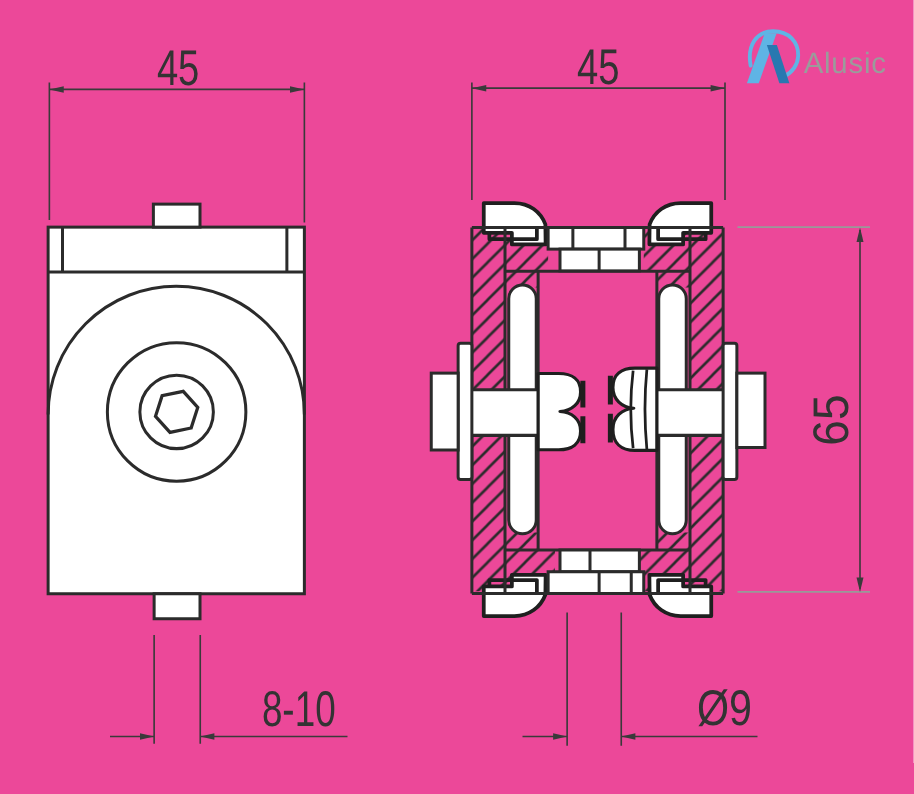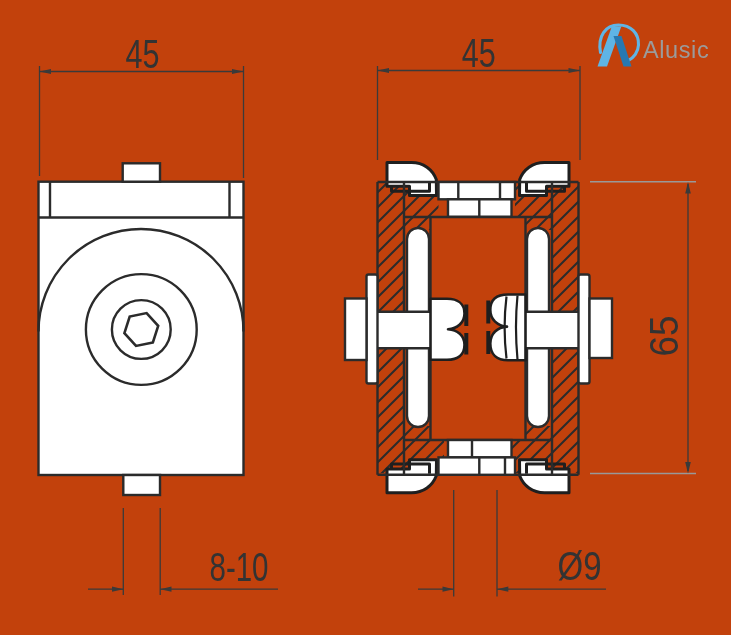--- a/index.html
+++ b/index.html
@@ -1,16 +1,16 @@
 <!DOCTYPE html>
 <html><head>
 <meta charset="utf-8">
 <style>
   html,body{margin:0;padding:0;background:#ffffff;}
-  .stage{position:relative;width:731px;height:635px;background:#c2410c;overflow:hidden;
+  .stage{position:relative;width:731px;height:635px;background:#ec4899;overflow:hidden;
          font-family:"Liberation Sans", sans-serif;}
   svg{display:block;}
   .dim-text{font-family:"Liberation Sans", sans-serif;font-size:40px;fill:#333333;}
   .logo-text{font-family:"Liberation Sans", sans-serif;font-size:23.5px;fill:#9B9B9B;letter-spacing:0.6px;}
   .ink{stroke:#2B2B2B;stroke-width:2.4;fill:none;}
   .inkfill{stroke:#2B2B2B;stroke-width:2.4;fill:#ffffff;}
   .claw{stroke:#1f1f1f;stroke-width:3;fill:#ffffff;stroke-linejoin:round;}
   .clawline{stroke:#1f1f1f;stroke-width:3;fill:none;stroke-linejoin:round;}
   .dimline{stroke:#3A3A3A;stroke-width:1.3;fill:none;}
   .leader{stroke:#999999;stroke-width:1.4;fill:none;}

